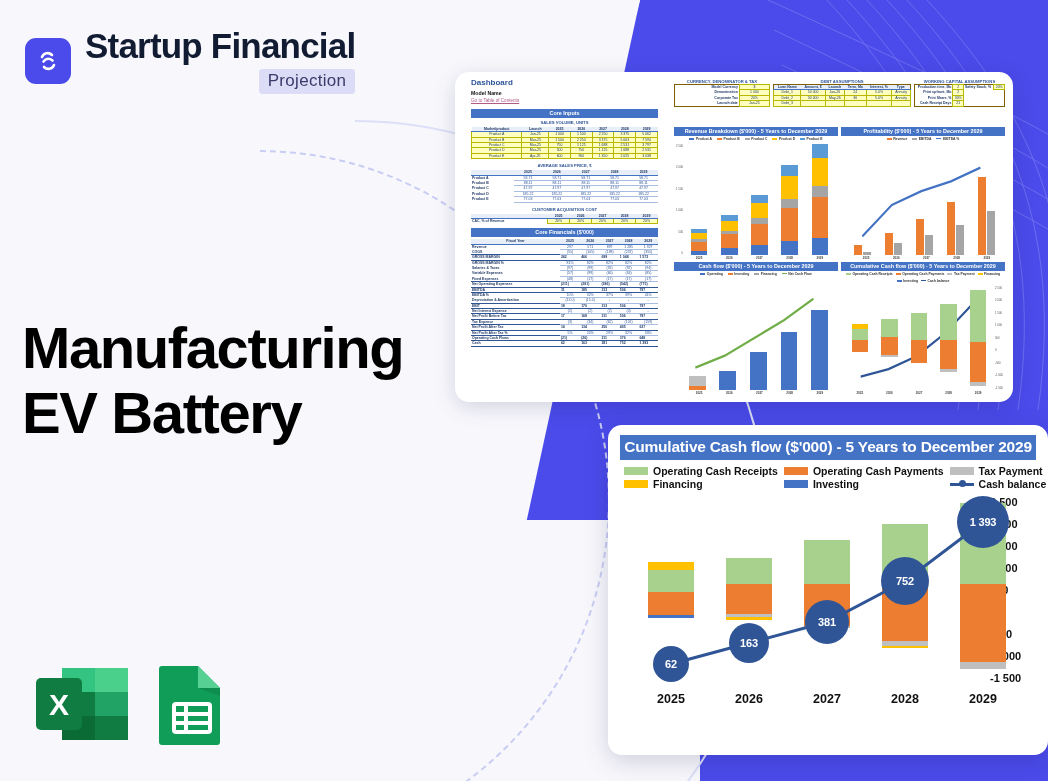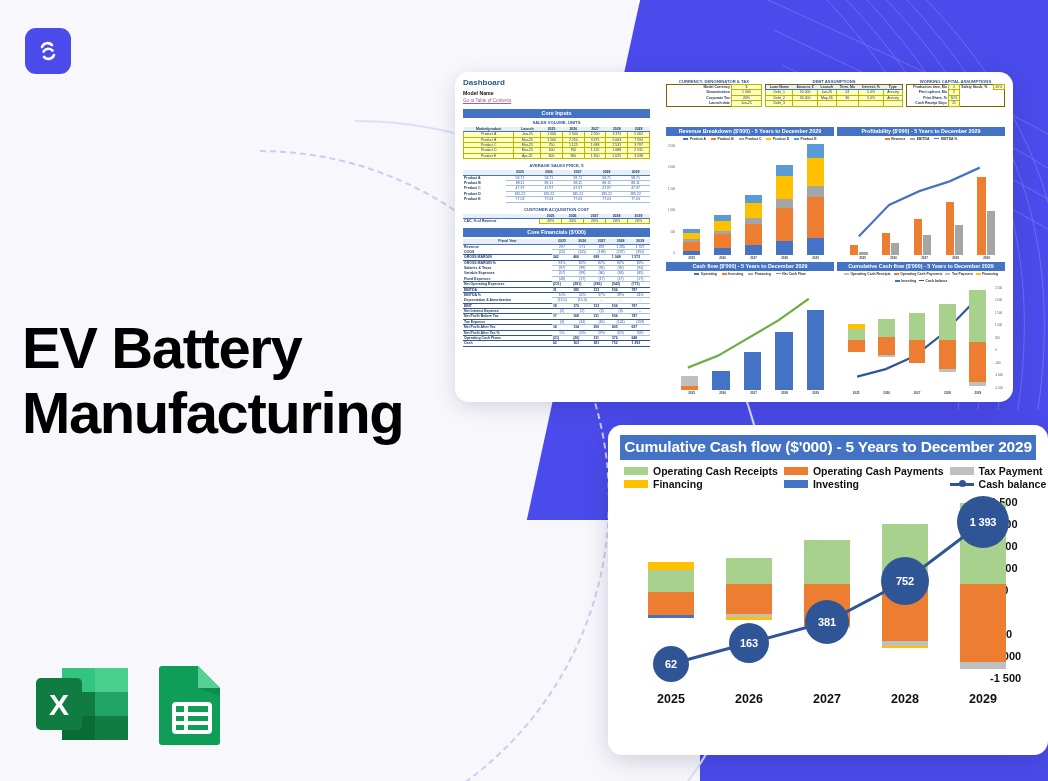--- a/index.html
+++ b/index.html
@@ -79,21 +79,21 @@
   .xls-icon { position:relative; width:100px; height:84px; flex:none; }
   .gs-icon  { position:relative; width:76px;  height:84px; flex:none; }
   .footer-label { font-size:31px; font-weight:700; color:#1b1340; letter-spacing:-0.5px; }
 
   
   .card-dash {
     position:absolute; left:455px; top:72px; width:558px; height:330px;
     background:#fff; border-radius:14px; box-shadow:0 5px 22px rgba(20,20,80,.16);
     padding:7px 8px; overflow:hidden;
   }
-  .dash-grid { display:flex; gap:16px; height:100%; font-size:3px; color:#1f3864; }
+  .dash-grid { display:flex; gap:16px; height:100%; font-size:3px; color:#1f3864;margin-left:8px; }
   .dash-col-left { width:187px; display:flex; flex-direction:column; gap:2px; }
   .dash-col-right{ flex:1; display:flex; flex-direction:column; gap:2px; }
 
   .d-title { font-size:8px; font-weight:700; color:#2f5597; line-height:1.1; }
   .d-sub   { font-size:5.2px; font-weight:700; color:#111; line-height:1.2; }
   .d-link  { font-size:4.6px; color:#b05a8a; text-decoration:underline; line-height:1.3; }
 
   .bandhdr {
     background:#4472c4; color:#fff; font-size:5.4px; font-weight:700;
     text-align:center; padding:1.5px 0; line-height:1.1;
@@ -194,25 +194,31 @@
   <div class="bg-diag-low"></div>
 </div>
 
 <div class="logo-row">
   <div class="logo-mark">
     <svg width="30" height="30" viewBox="0 0 30 30">
       <path d="M9 11 a6 6 0 0 1 10 -2 M21 19 a6 6 0 0 1 -10 2" fill="none" stroke="#fff" stroke-width="2.6" stroke-linecap="round"></path>
       <path d="M10.5 15.5 q4 -5 9 -1" fill="none" stroke="#fff" stroke-width="2.6" stroke-linecap="round"></path>
     </svg>
   </div>
+  <div class="logo-text-wrap">
+    <div class="logo-title">Startup Financial</div>
+    <div class="logo-sub-row">
+      <span class="logo-sub">Projection</span>
+    </div>
+  </div>
 </div>
 
 <div class="main-title">
+  <div>Manufacturing</div>
   <div>EV Battery</div>
-  <div>Manufacturing</div>
 </div>
 
 <div class="footer-row">
   <div class="xls-icon">
     <svg width="100" height="84" viewBox="0 0 100 84">
       <rect x="30" y="6" width="66" height="72" rx="3" fill="#21a366"></rect>
       <rect x="30" y="6" width="33" height="24" fill="#33c481"></rect>
       <rect x="63" y="6" width="33" height="24" fill="#4ad08a"></rect>
       <rect x="30" y="30" width="33" height="24" fill="#107c41"></rect>
       <rect x="63" y="30" width="33" height="24" fill="#21a366"></rect>

